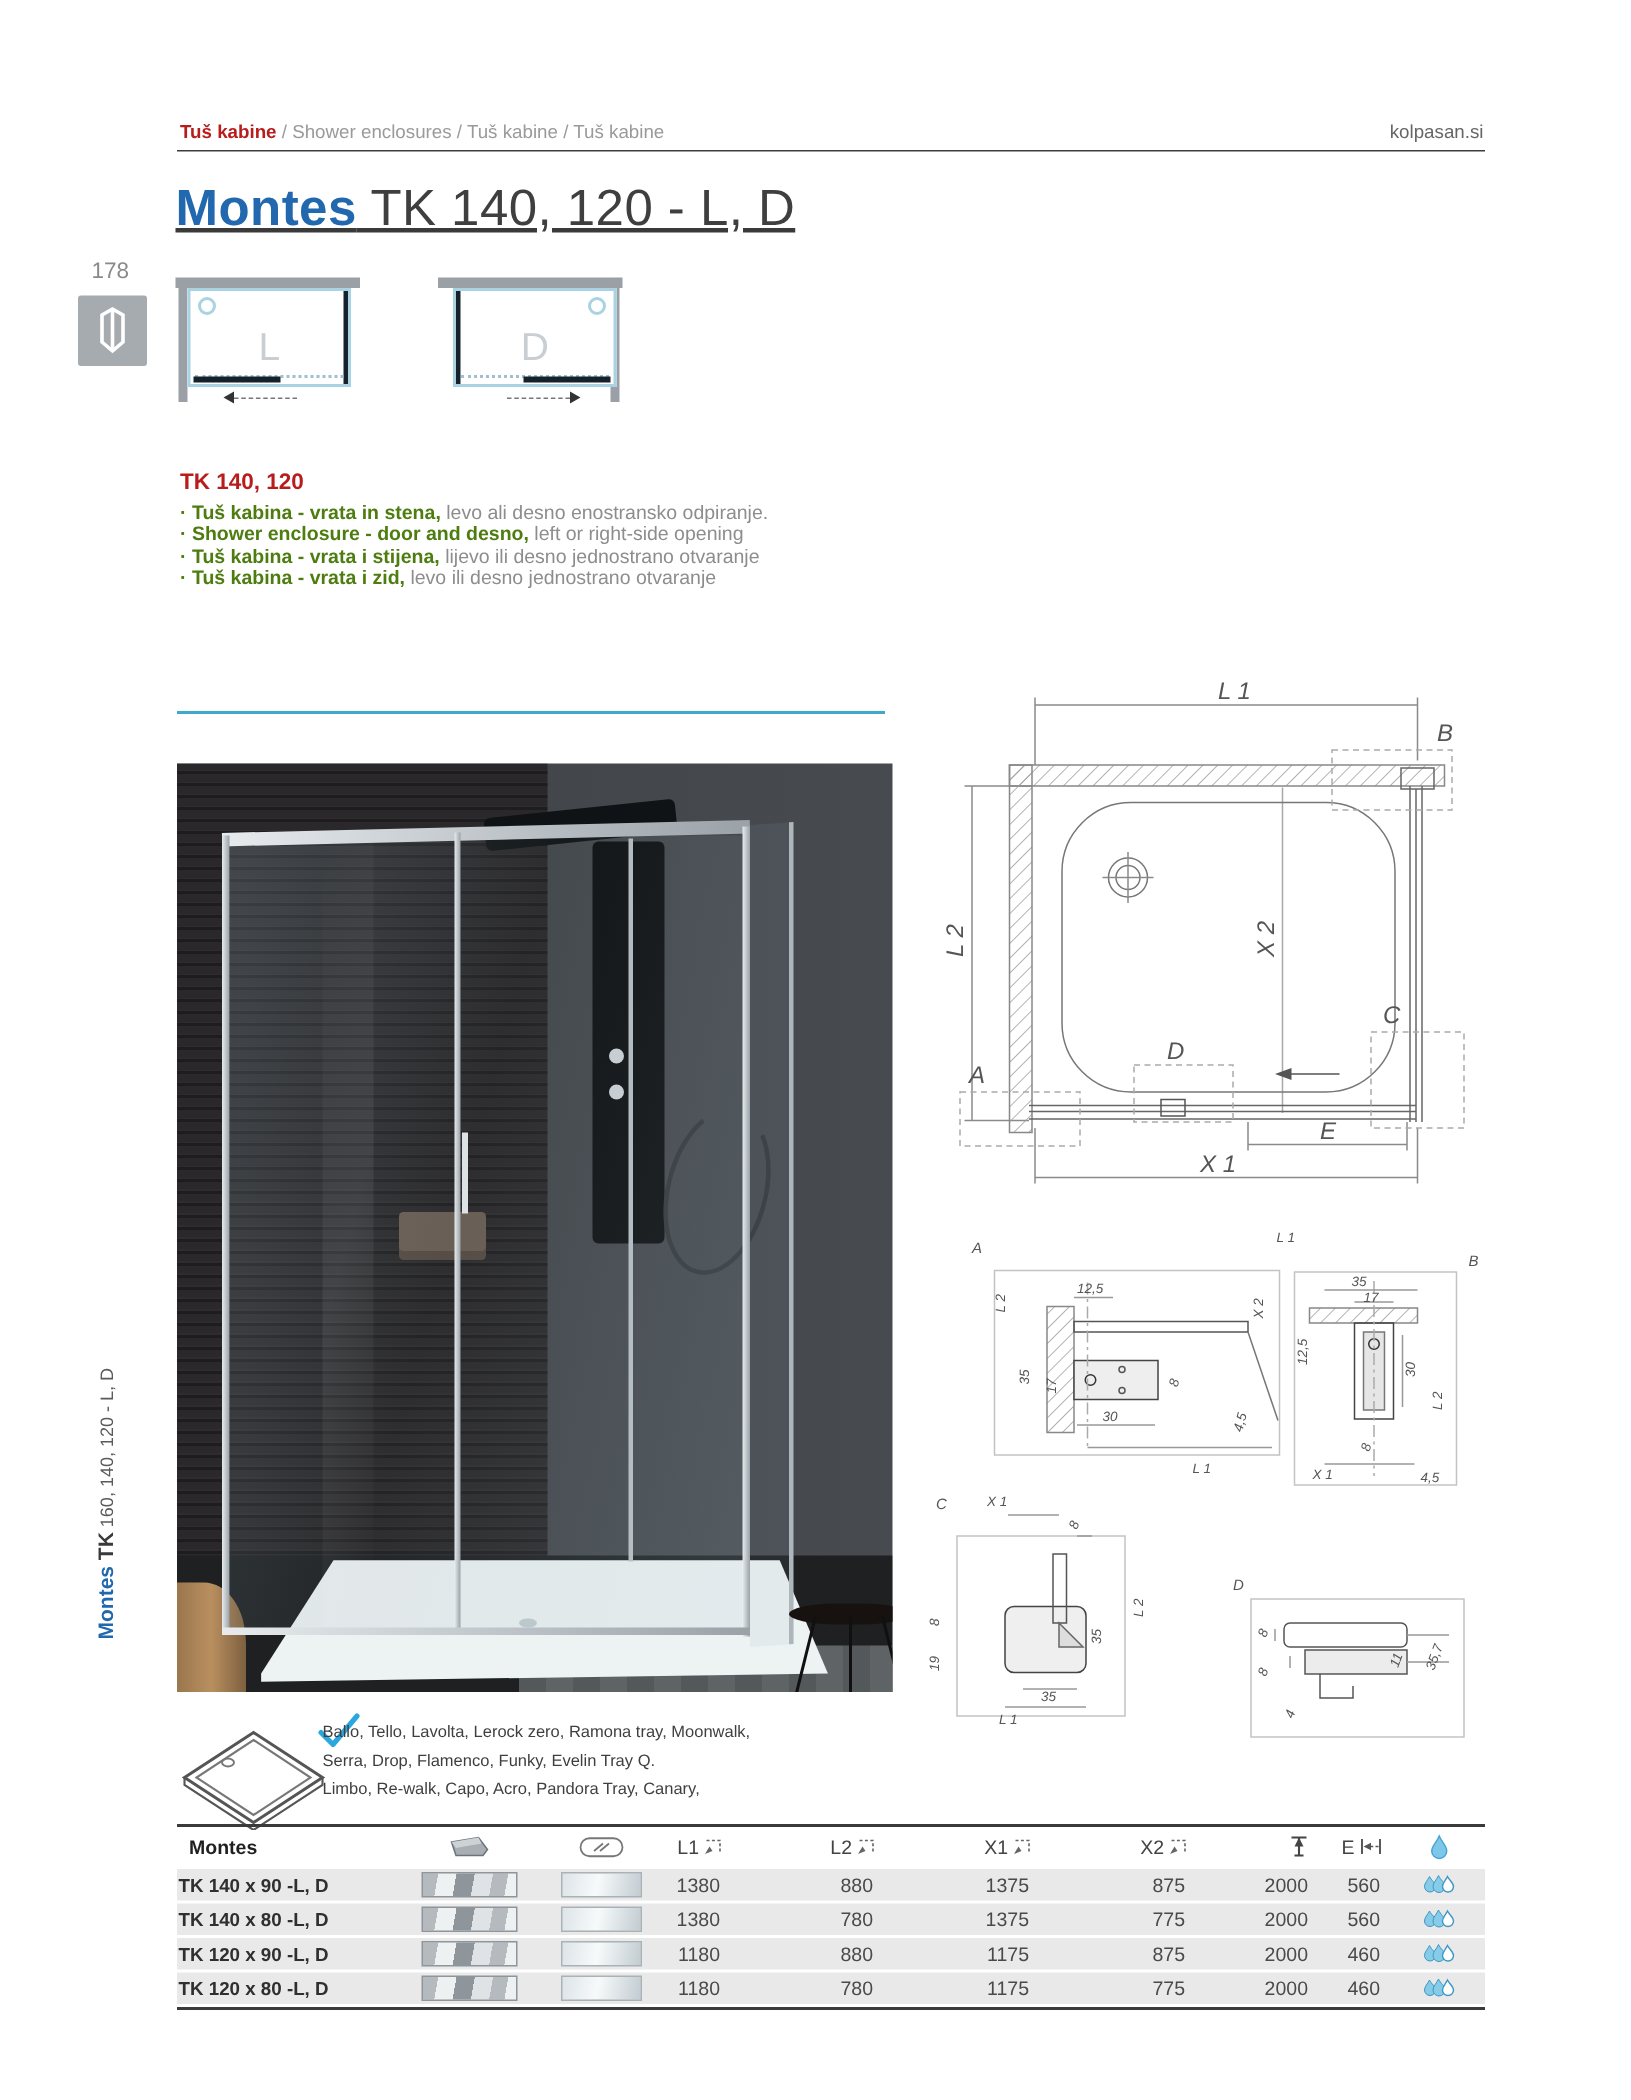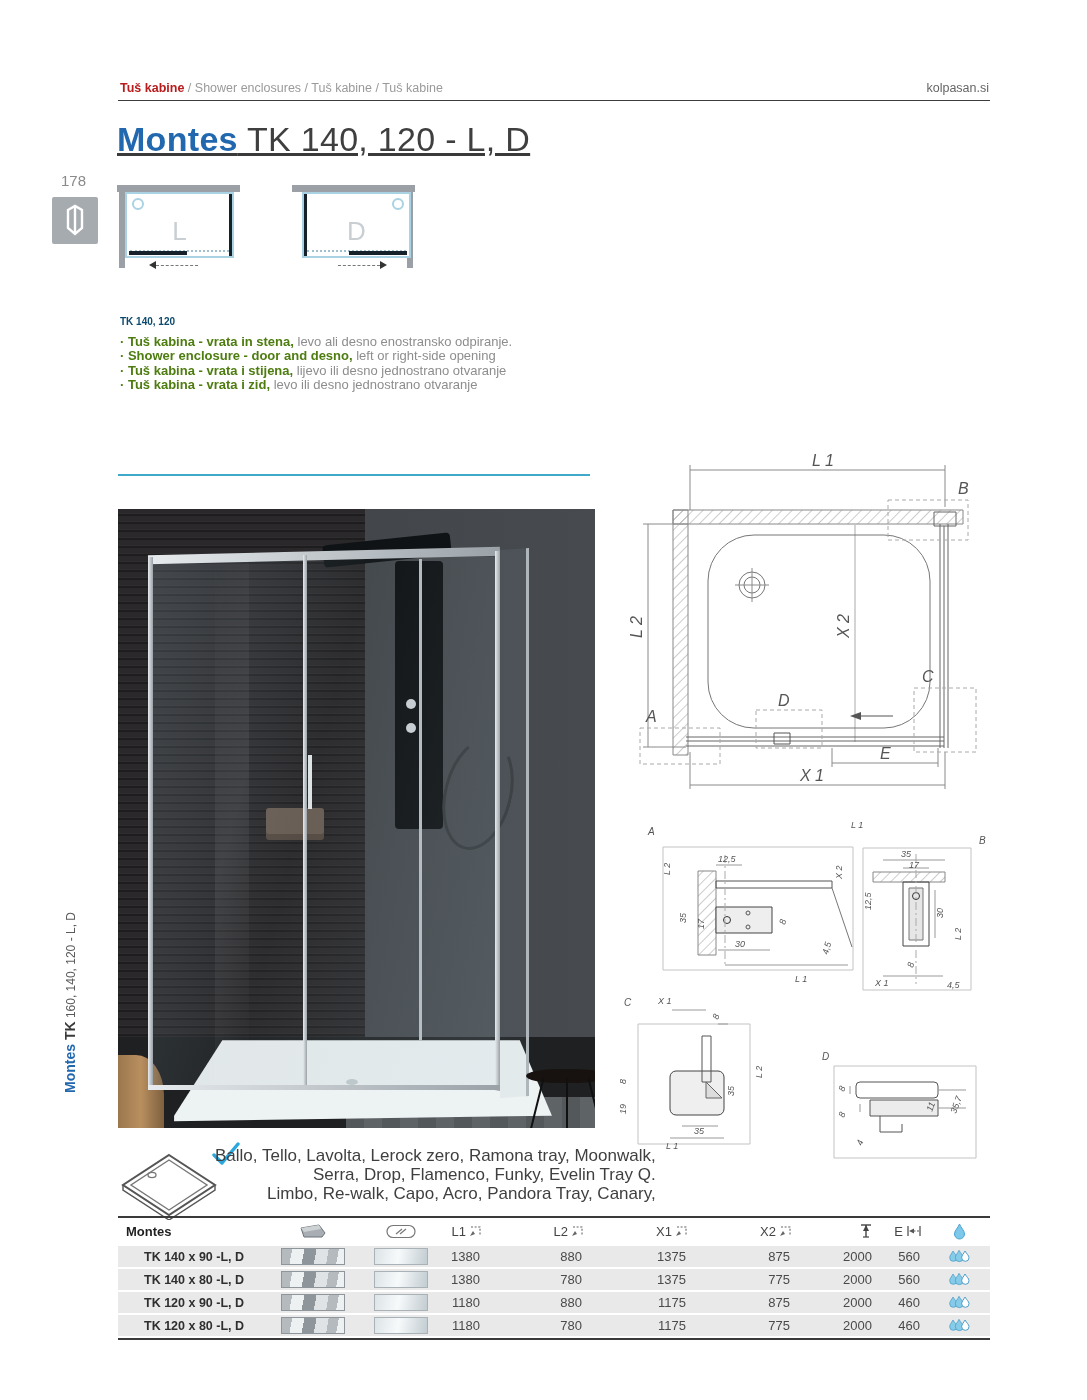--- a/index.html
+++ b/index.html
@@ -25,21 +25,21 @@
   .vd .fixed{position:absolute;top:0;width:3px;height:100%;background:#16222b;}
   .vd .seal{position:absolute;left:3px;right:3px;bottom:4px;border-top:2px dotted #9fc0cd;}
   .vd .door{position:absolute;bottom:1px;width:58px;height:4px;background:#16222b;}
   .vd .arr{position:absolute;top:76px;display:flex;align-items:center;}
   .vd .dash{width:42px;border-top:1px dashed #777;}
   .tri-l{width:0;height:0;border-top:4px solid transparent;border-bottom:4px solid transparent;border-right:7px solid #333;}
   .tri-r{width:0;height:0;border-top:4px solid transparent;border-bottom:4px solid transparent;border-left:7px solid #333;}
   .vd .lbl{position:absolute;top:22px;width:100%;text-align:center;font-size:26px;color:#c9ced2;font-weight:400;}
   
   .desc{position:absolute;left:120px;top:315px;font-size:13px;line-height:14.5px;}
-  .desc h3{margin:0 0 5px 0;font-size:10px;color:#0c4a6e;}
+  .desc h3{margin:0 0 5px 0;font-size:15px;color:#b91c1c;}
   .desc .b{font-weight:700;color:#4d7c0f;}
   .desc .r{color:#8d8d8d;}
   .teal{position:absolute;left:118px;top:474px;width:472px;height:2px;background:#3fa9c9;}
   
   .photo{position:absolute;left:118px;top:509px;width:477px;height:619px;overflow:hidden;
          background:linear-gradient(90deg,#3e4246 0%,#474b4f 100%);}
   .ph-wallL{position:absolute;left:0;top:0;width:247px;height:535px;background:
       repeating-linear-gradient(0deg,rgba(0,0,0,.28) 0 2px,rgba(255,255,255,.02) 2px 3px,transparent 3px 8px),#2a282a;}
   .ph-floor{position:absolute;left:0;top:528px;width:100%;height:91px;background:#1e2022;}
   .ph-rug{position:absolute;left:228px;top:588px;width:249px;height:31px;background:
@@ -83,28 +83,28 @@
   
   svg text{font-family:"Liberation Sans",sans-serif;font-style:italic;fill:#555;}
   .tdraw line,.tdraw path,.tdraw rect,.tdraw circle,.tdraw polyline{vector-effect:non-scaling-stroke;}
   
   .vside{position:absolute;left:62px;top:1093px;width:230px;font-size:13px;transform:rotate(-90deg);
       transform-origin:top left;white-space:nowrap;}
   .vside .brand{color:#2268ae;font-weight:700;font-size:14px;}
   .vside .tk{font-weight:700;font-size:14px;color:#3a3a3a;}
   .vside .rest{color:#5a5a5a;font-size:12px;}
   
-  .compat{position:absolute;left:215px;top:1146px;font-size:17px;line-height:19px;color:#3f3f3f;text-align:right;}
+  .compat{position:absolute;left:215px;top:1146px;font-size:11px;line-height:19px;color:#3f3f3f;}
   
   .tbl{position:absolute;left:118px;top:1216px;width:872px;font-size:13px;border-bottom:2px solid #3a3a3a;padding-bottom:2px;}
   .cols{display:grid;grid-template-columns:150px 90px 85px 45px 102px 104px 104px 82px 48px 62px;align-items:center;}
   .thead{height:26px;border-top:2px solid #3a3a3a;}
   .thead .brandcell{font-weight:700;color:#1f1f1f;padding-left:8px;}
   .trow{height:21px;background:#e9e9e9;margin-top:2px;}
-  .trow .name{font-weight:700;color:#2f2f2f;padding-left:26px;font-size:12.5px;white-space:nowrap;}
+  .trow .name{font-weight:700;color:#2f2f2f;padding-left:1px;font-size:12.5px;white-space:nowrap;}
   .num{text-align:right;padding-right:8px;color:#4a4a4a;}
   .hdim{display:flex;justify-content:flex-end;align-items:center;gap:3px;padding-right:6px;color:#444;}
   .cc{display:flex;justify-content:center;align-items:center;}
   .sw-tray{width:62px;height:15px;border:1px solid #8f969b;
      background:repeating-linear-gradient(100deg,#b4babe 0 10px,#eef1f2 10px 22px,#8f969b 22px 34px,#dfe3e5 34px 46px);}
   .sw-glass{width:52px;height:15px;border:1px solid #a9b2b7;
      background:linear-gradient(100deg,#dde4e7 0%,#f7fafb 45%,#c2ccd1 100%);}
 </style>
 </head>
 <body>

